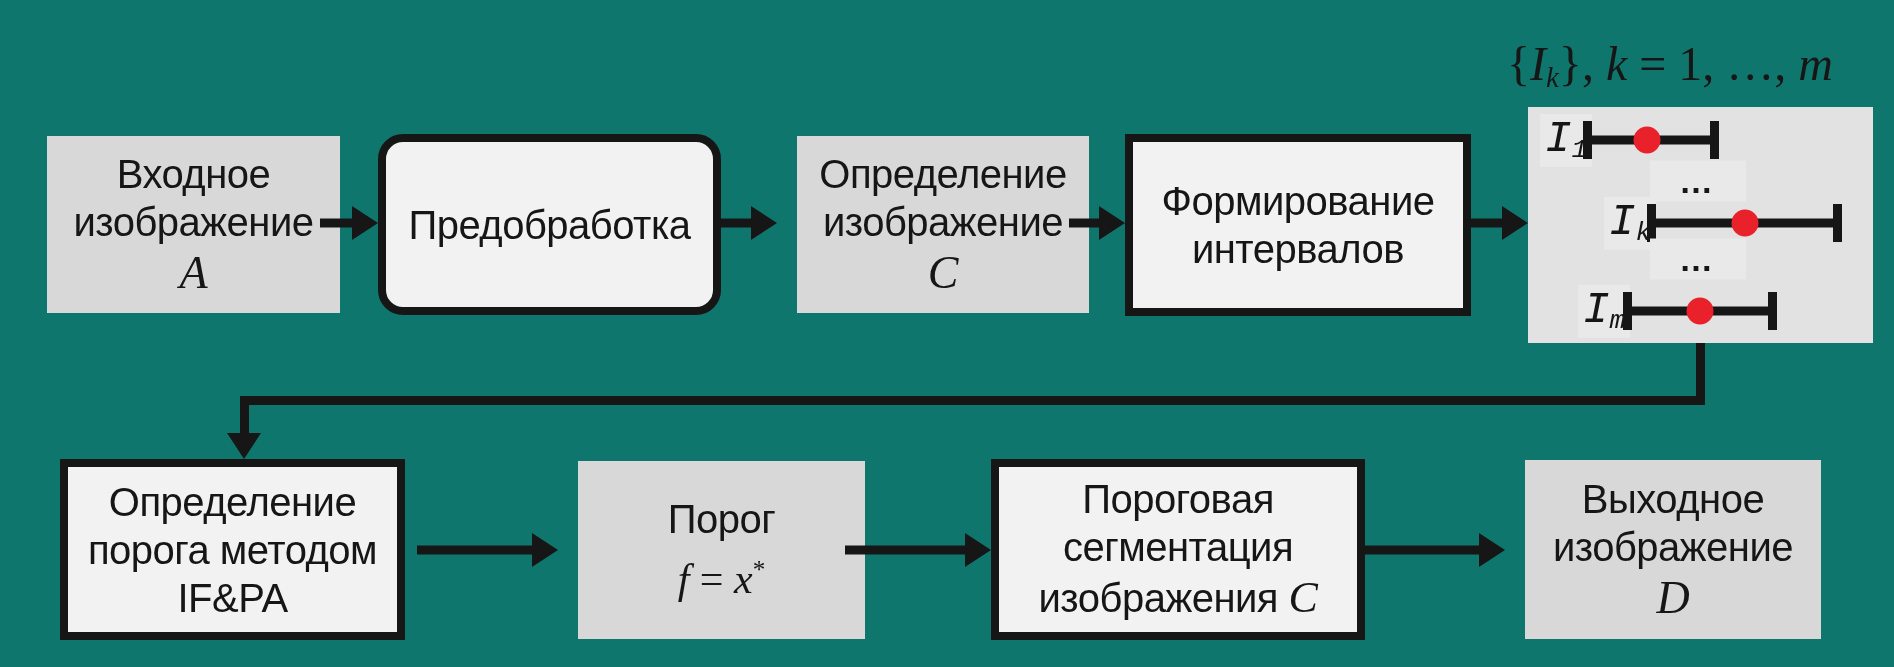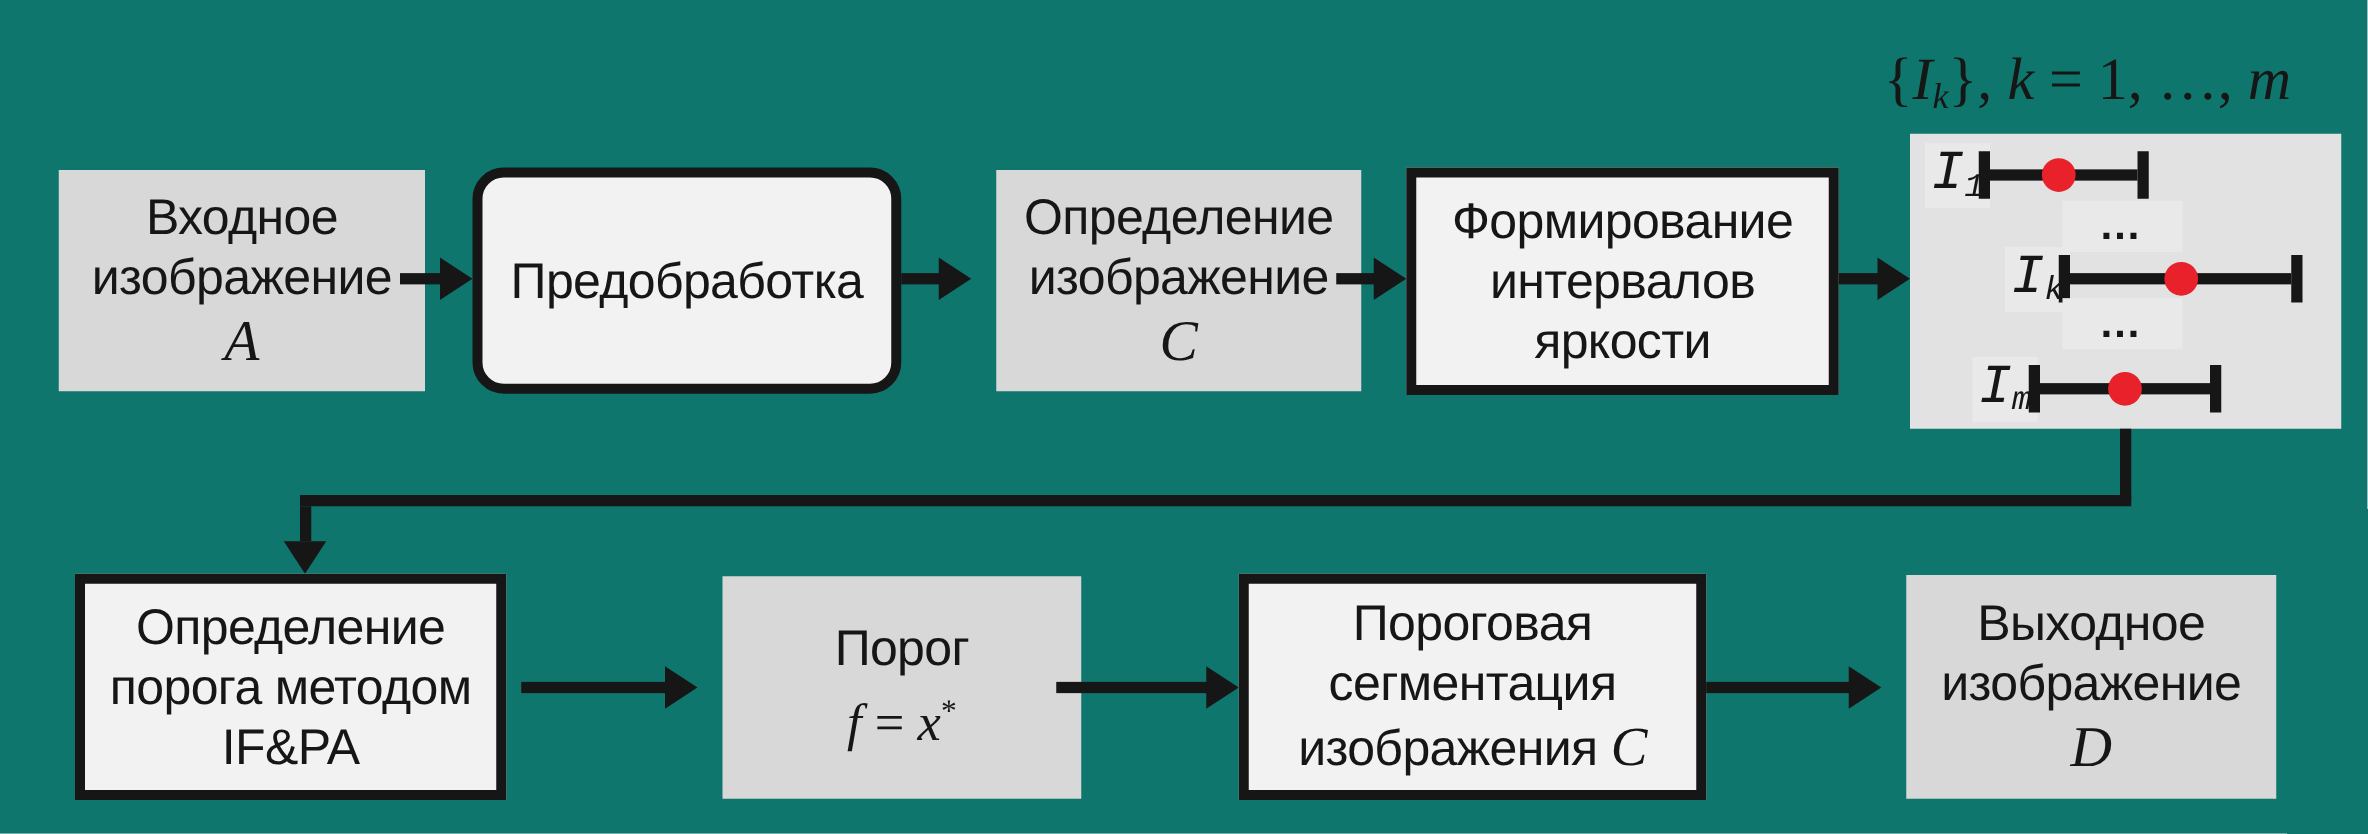--- a/index.html
+++ b/index.html
@@ -107,21 +107,20 @@
   </div>
 
   <div class="harrow" style="left:1069px; top:206px; width:56px;">
     <div class="shaft"></div>
     <div class="head"></div>
   </div>
 
   <div class="box framed" style="left:1125px; top:134px; width:346px; height:182px;">
     <div class="bline">Формирование</div>
     <div class="bline">интервалов</div>
-    <div class="bline">яркости</div>
   </div>
 
   <div class="harrow" style="left:1471px; top:206px; width:57px;">
     <div class="shaft"></div>
     <div class="head"></div>
   </div>
 
   <div class="panel" style="left:1528px; top:107px; width:345px; height:236px;">
 
     <span class="ilabel" style="left:12px; top:36px;"><span>I</span><span class="subs">1</span></span>

